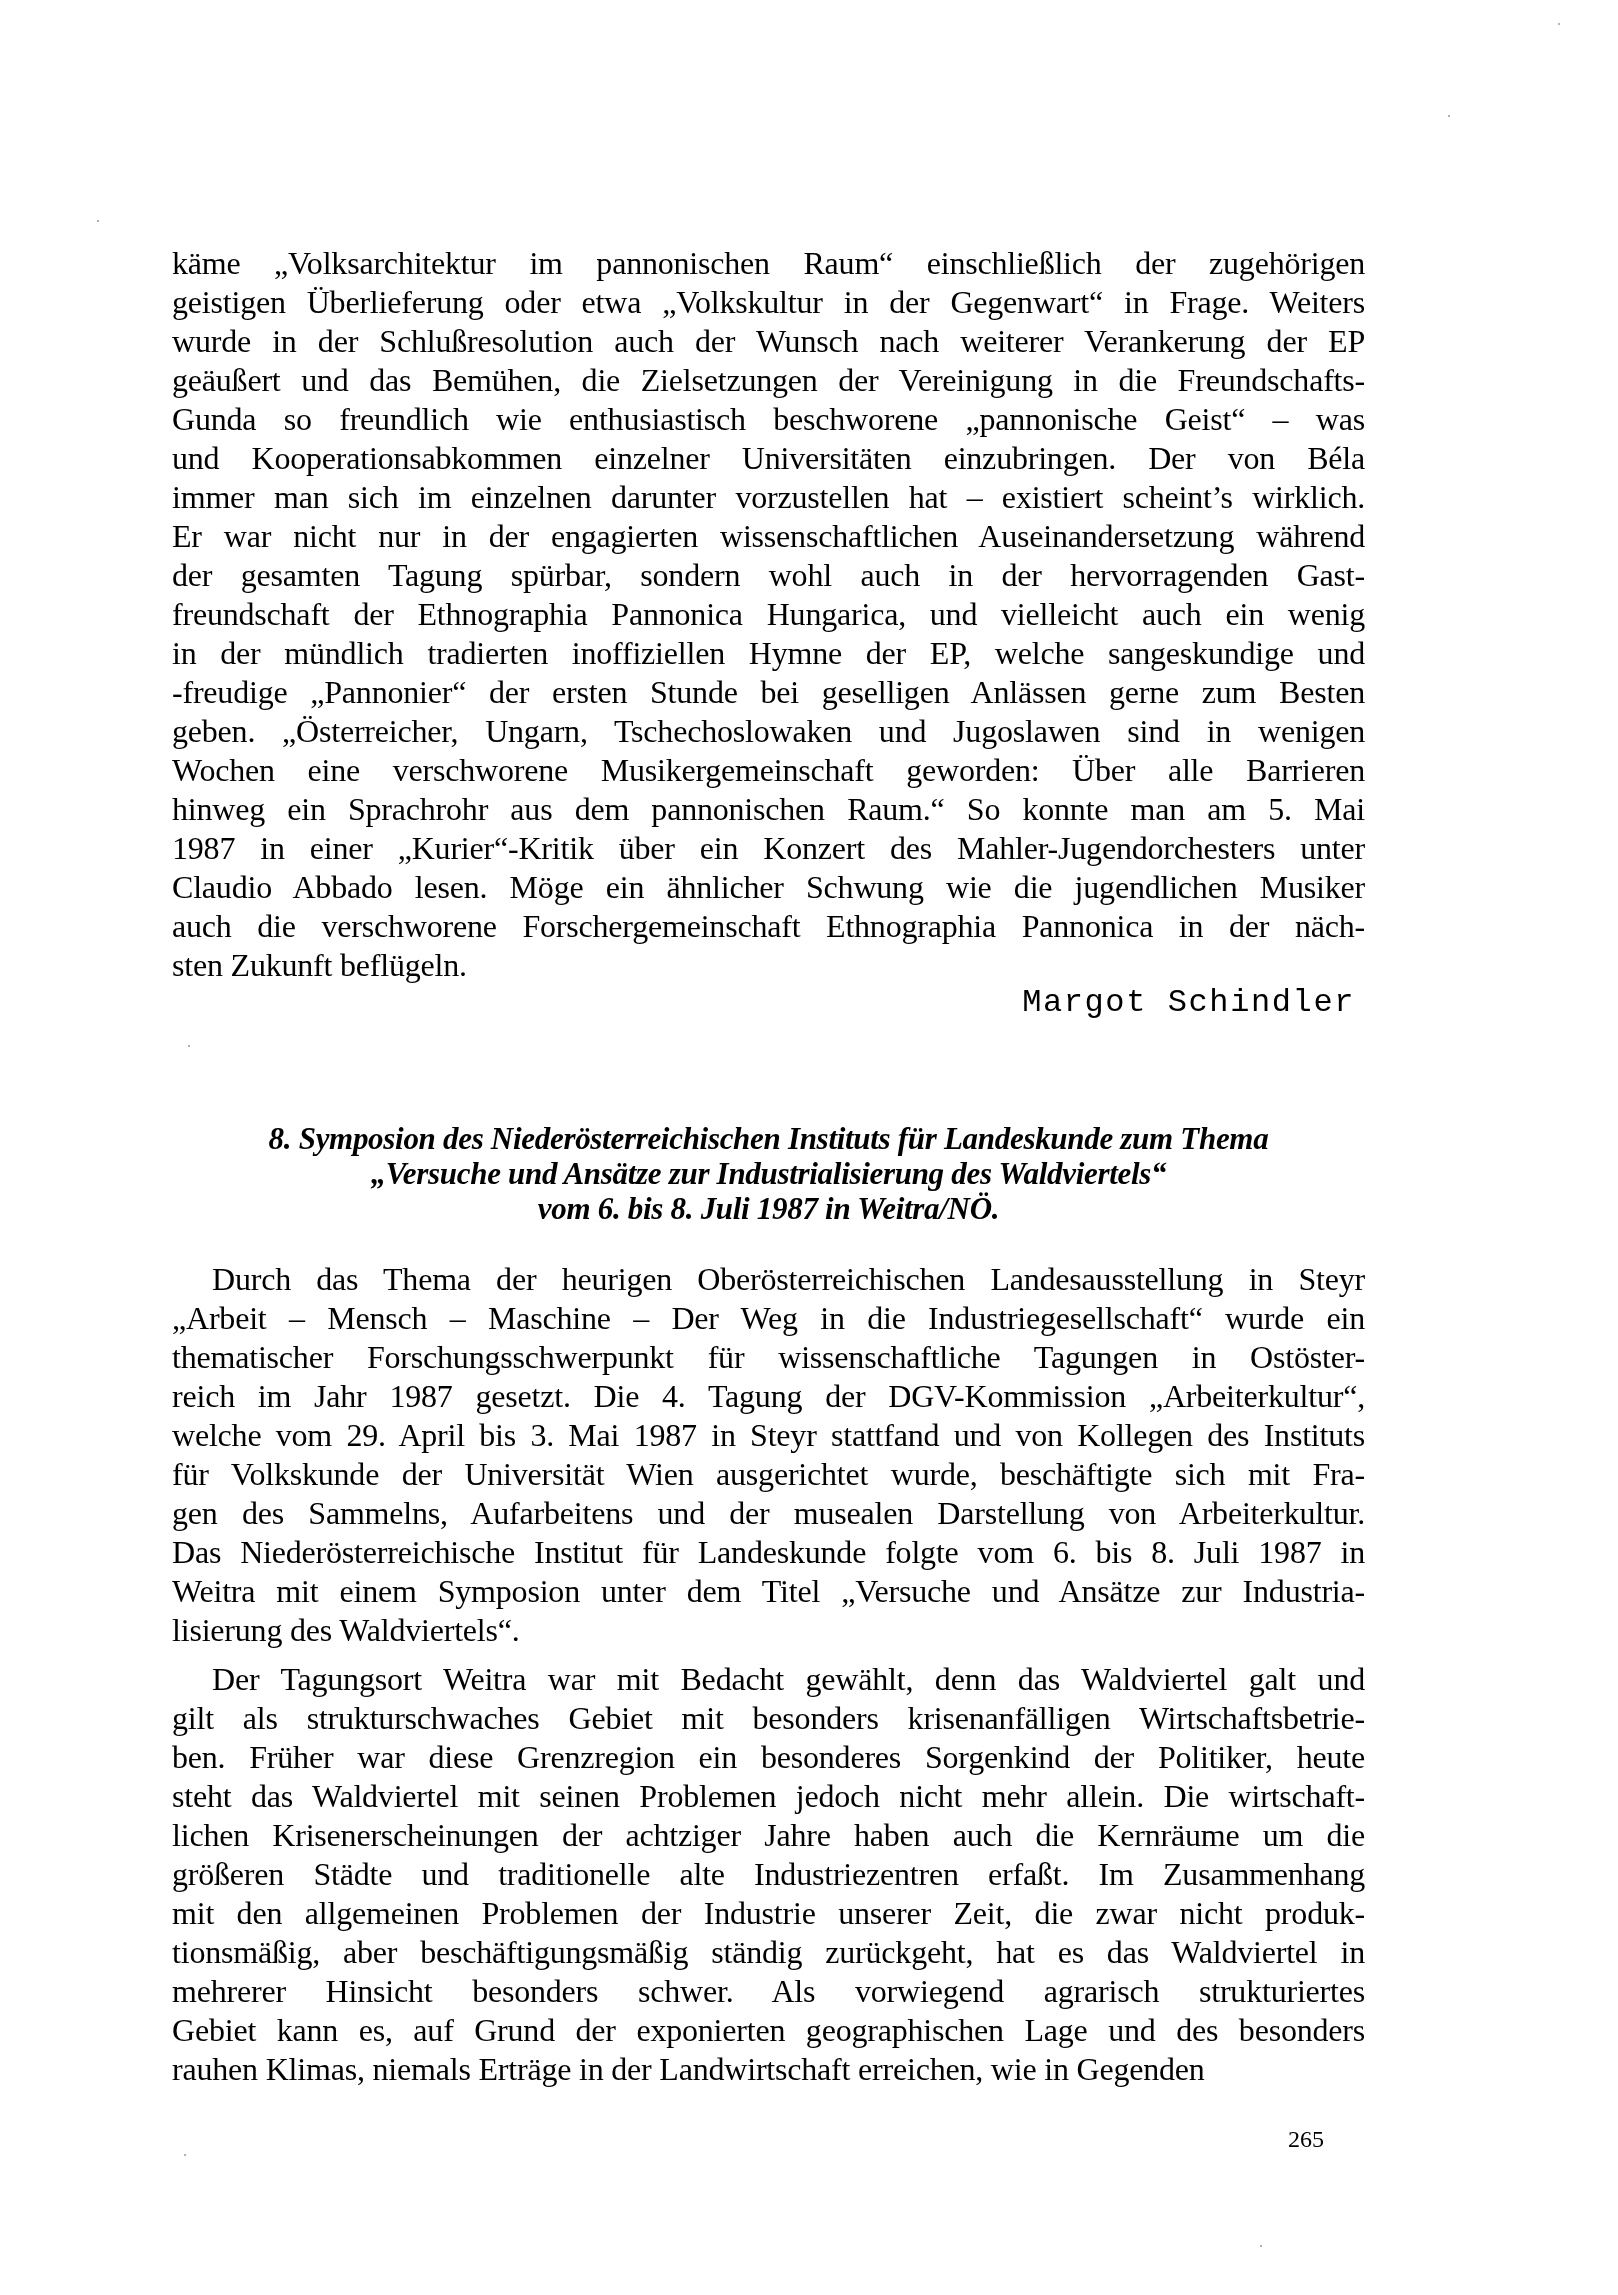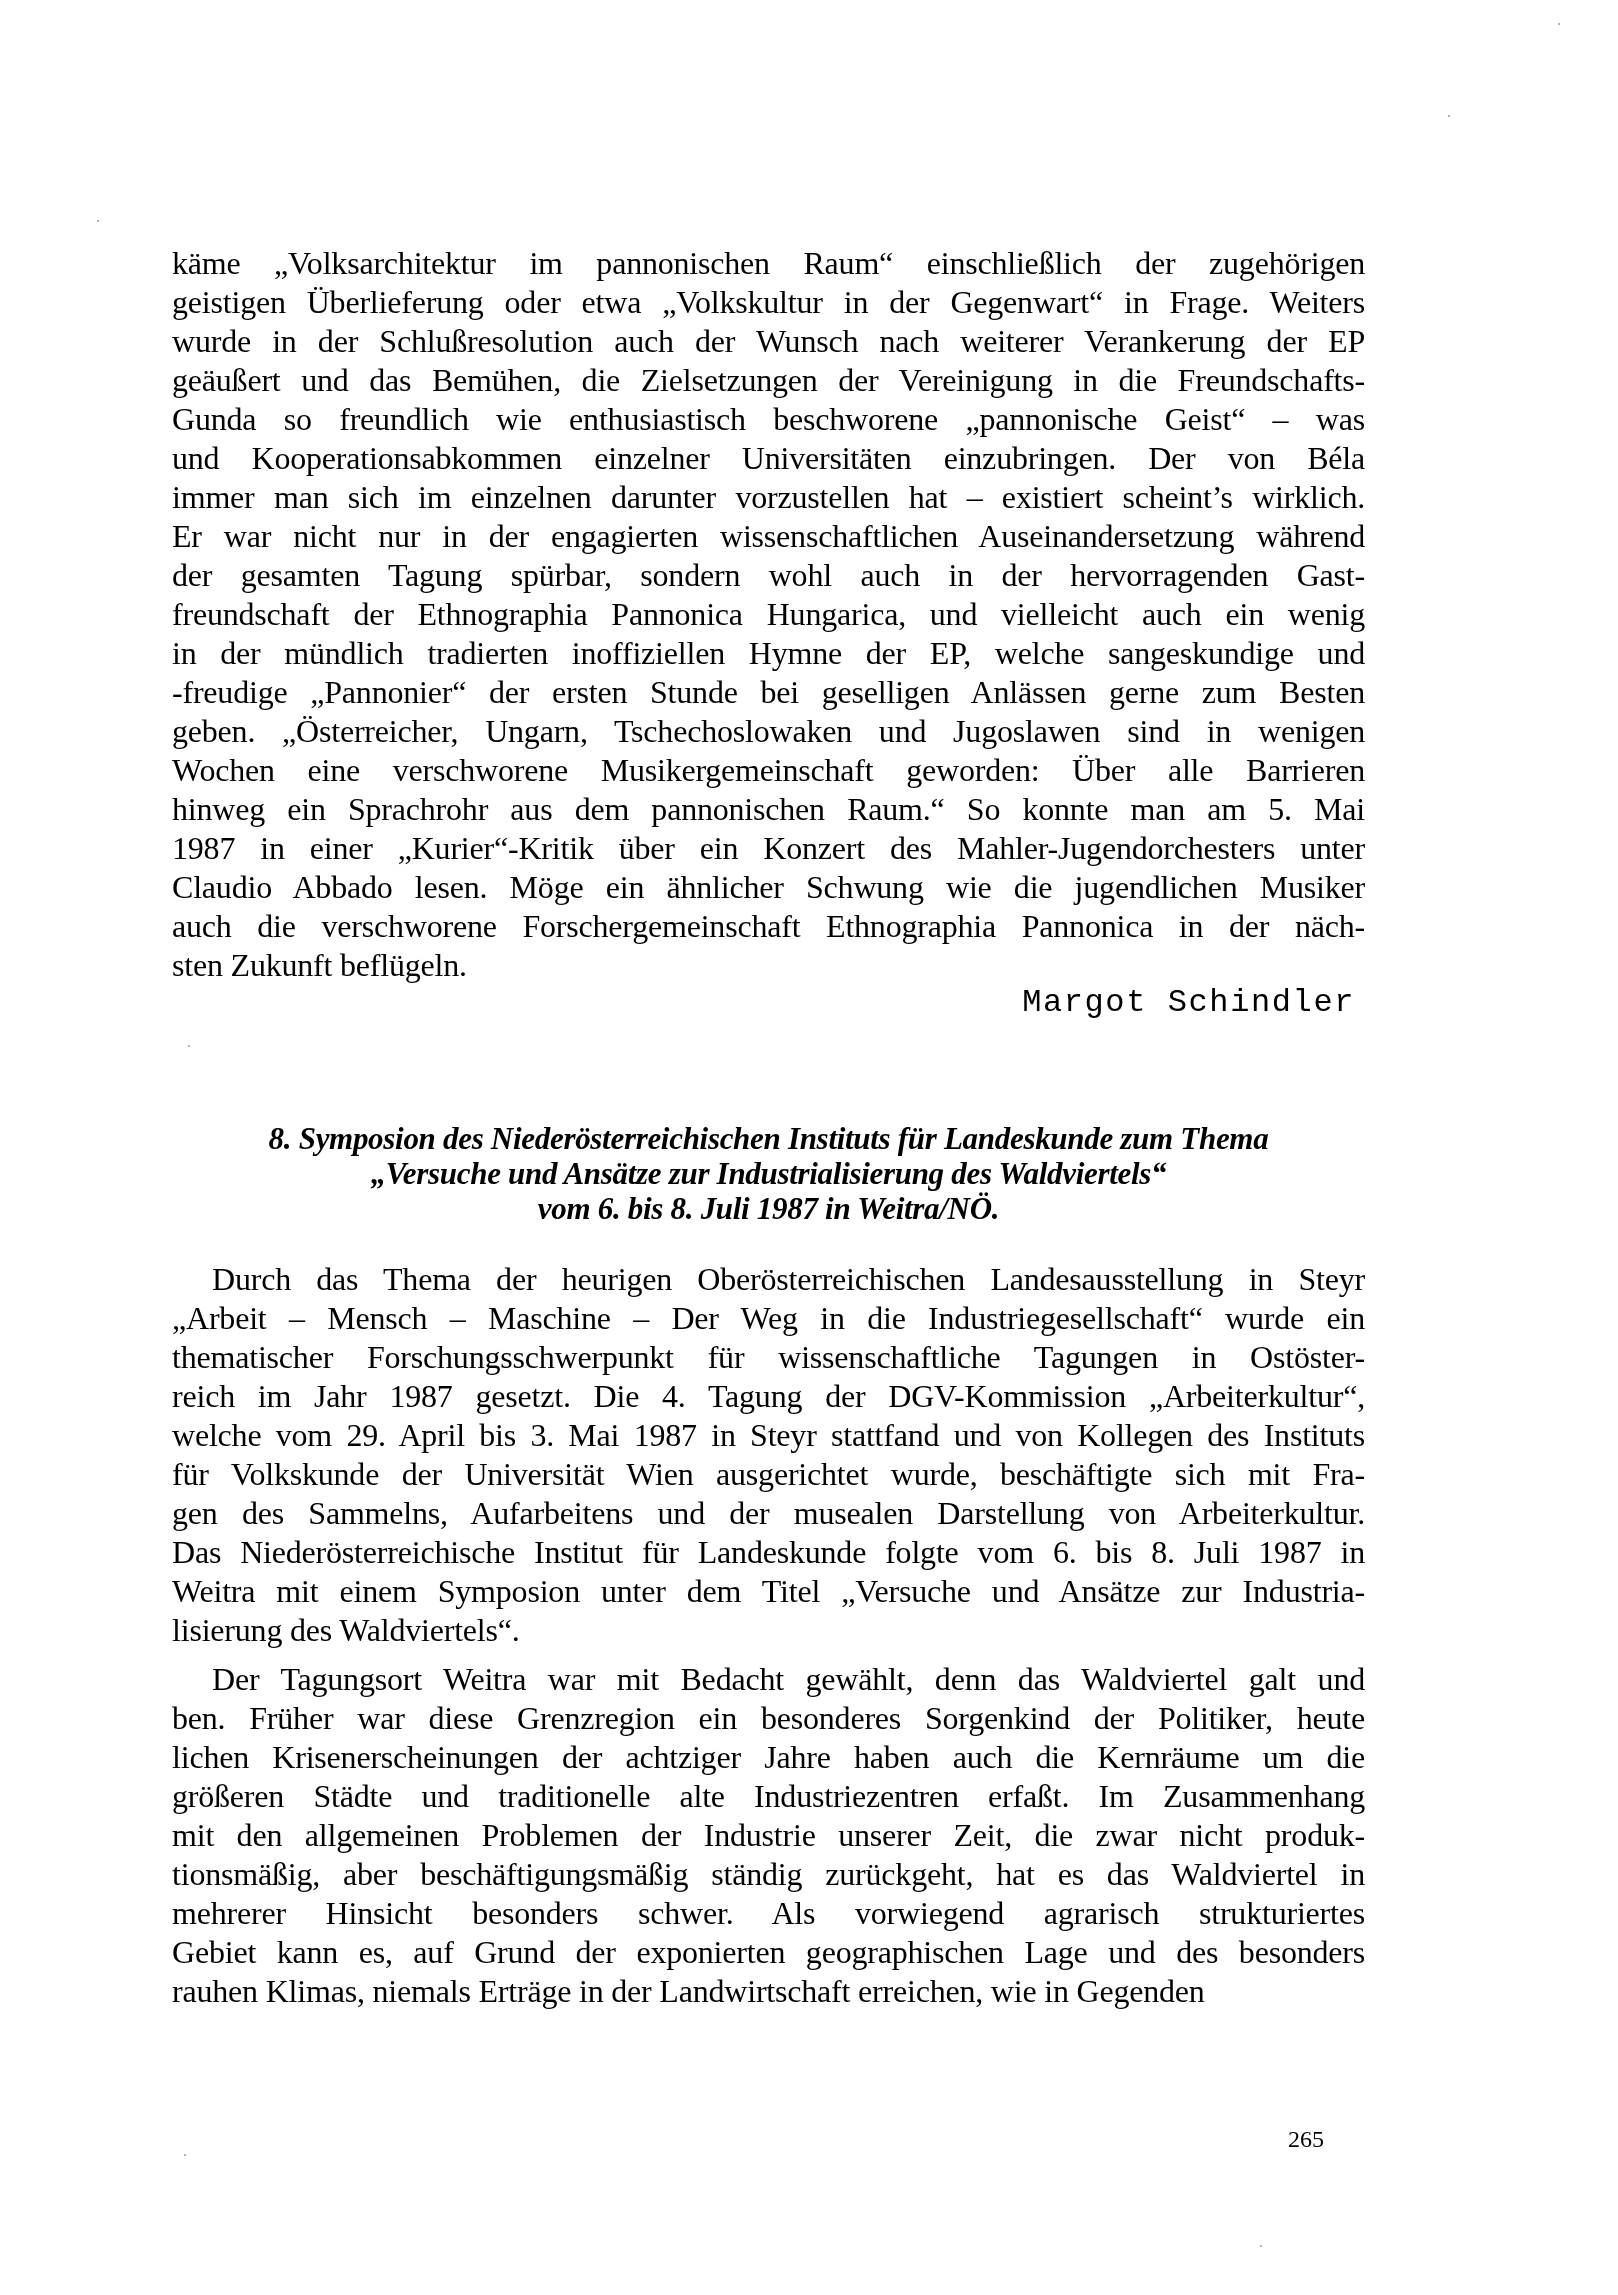--- a/index.html
+++ b/index.html
@@ -79,21 +79,23 @@
       <span class="line">welche vom 29. April bis 3. Mai 1987 in Steyr stattfand und von Kollegen des Instituts</span>
       <span class="line">für Volkskunde der Universität Wien ausgerichtet wurde, beschäftigte sich mit Fra-</span>
       <span class="line">gen des Sammelns, Aufarbeitens und der musealen Darstellung von Arbeiterkultur.</span>
       <span class="line">Das Niederösterreichische Institut für Landeskunde folgte vom 6. bis 8. Juli 1987 in</span>
       <span class="line">Weitra mit einem Symposion unter dem Titel „Versuche und Ansätze zur Industria-</span>
       <span class="line last">lisierung des Waldviertels“.</span>
     </div>
 
   <div class="col" id="para3">
       <span class="line indent">Der Tagungsort Weitra war mit Bedacht gewählt, denn das Waldviertel galt und</span>
+      <span class="line">gilt als strukturschwaches Gebiet mit besonders krisenanfälligen Wirtschaftsbetrie-</span>
       <span class="line">ben. Früher war diese Grenzregion ein besonderes Sorgenkind der Politiker, heute</span>
+      <span class="line">steht das Waldviertel mit seinen Problemen jedoch nicht mehr allein. Die wirtschaft-</span>
       <span class="line">lichen Krisenerscheinungen der achtziger Jahre haben auch die Kernräume um die</span>
       <span class="line">größeren Städte und traditionelle alte Industriezentren erfaßt. Im Zusammenhang</span>
       <span class="line">mit den allgemeinen Problemen der Industrie unserer Zeit, die zwar nicht produk-</span>
       <span class="line">tionsmäßig, aber beschäftigungsmäßig ständig zurückgeht, hat es das Waldviertel in</span>
       <span class="line">mehrerer Hinsicht besonders schwer. Als vorwiegend agrarisch strukturiertes</span>
       <span class="line">Gebiet kann es, auf Grund der exponierten geographischen Lage und des besonders</span>
       <span class="line last">rauhen Klimas, niemals Erträge in der Landwirtschaft erreichen, wie in Gegenden</span>
     </div>
 
   <div class="page-number">265</div>

